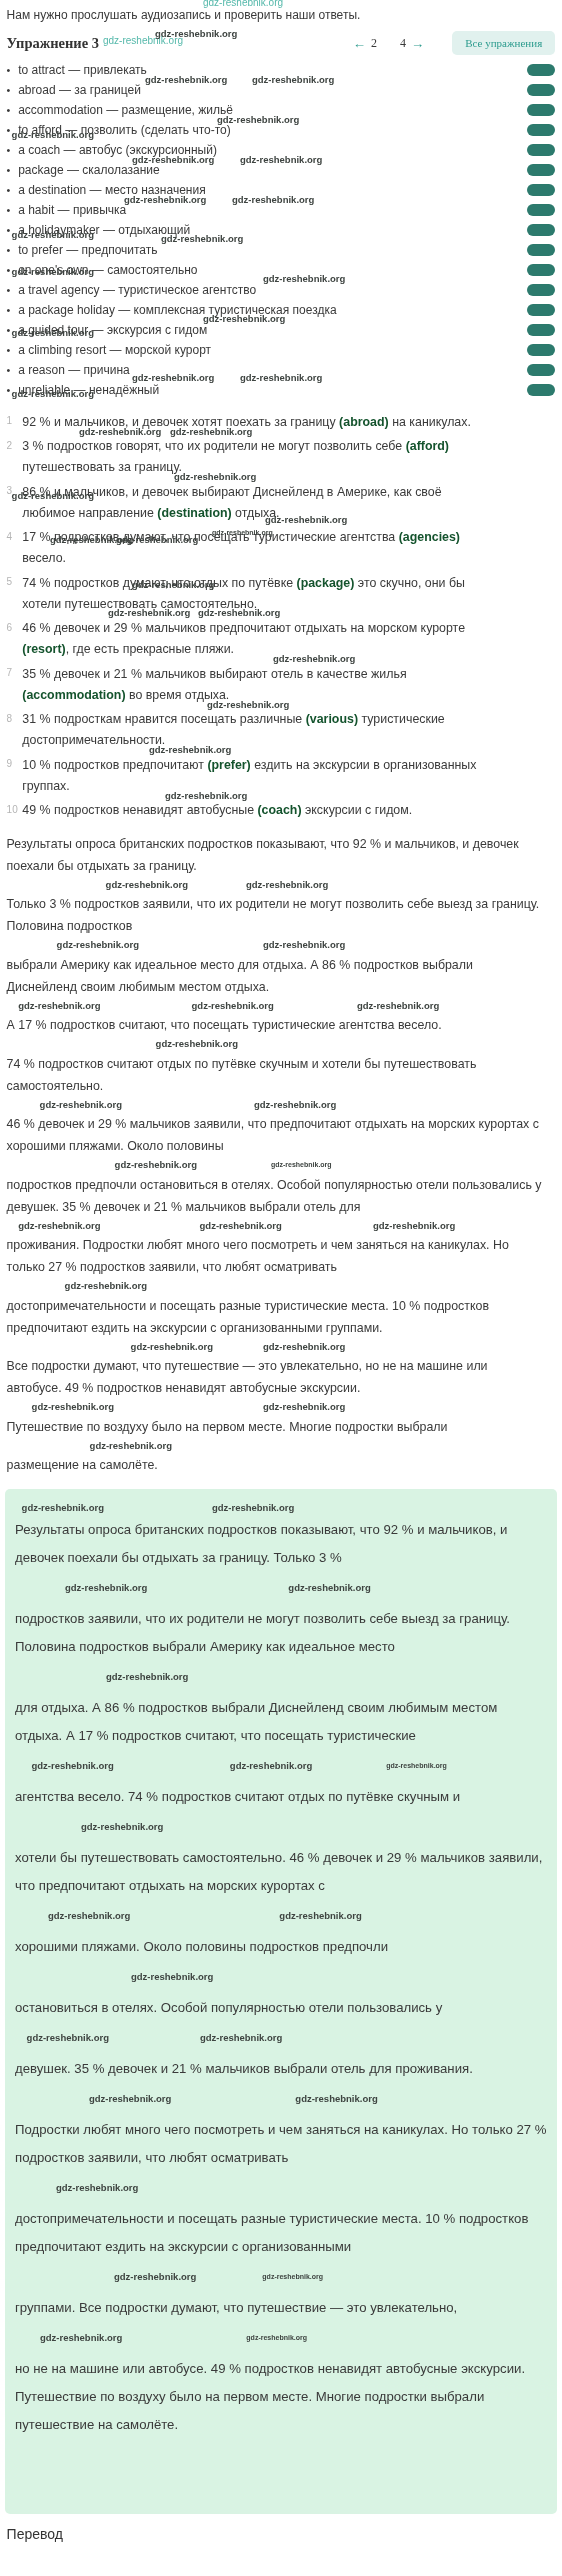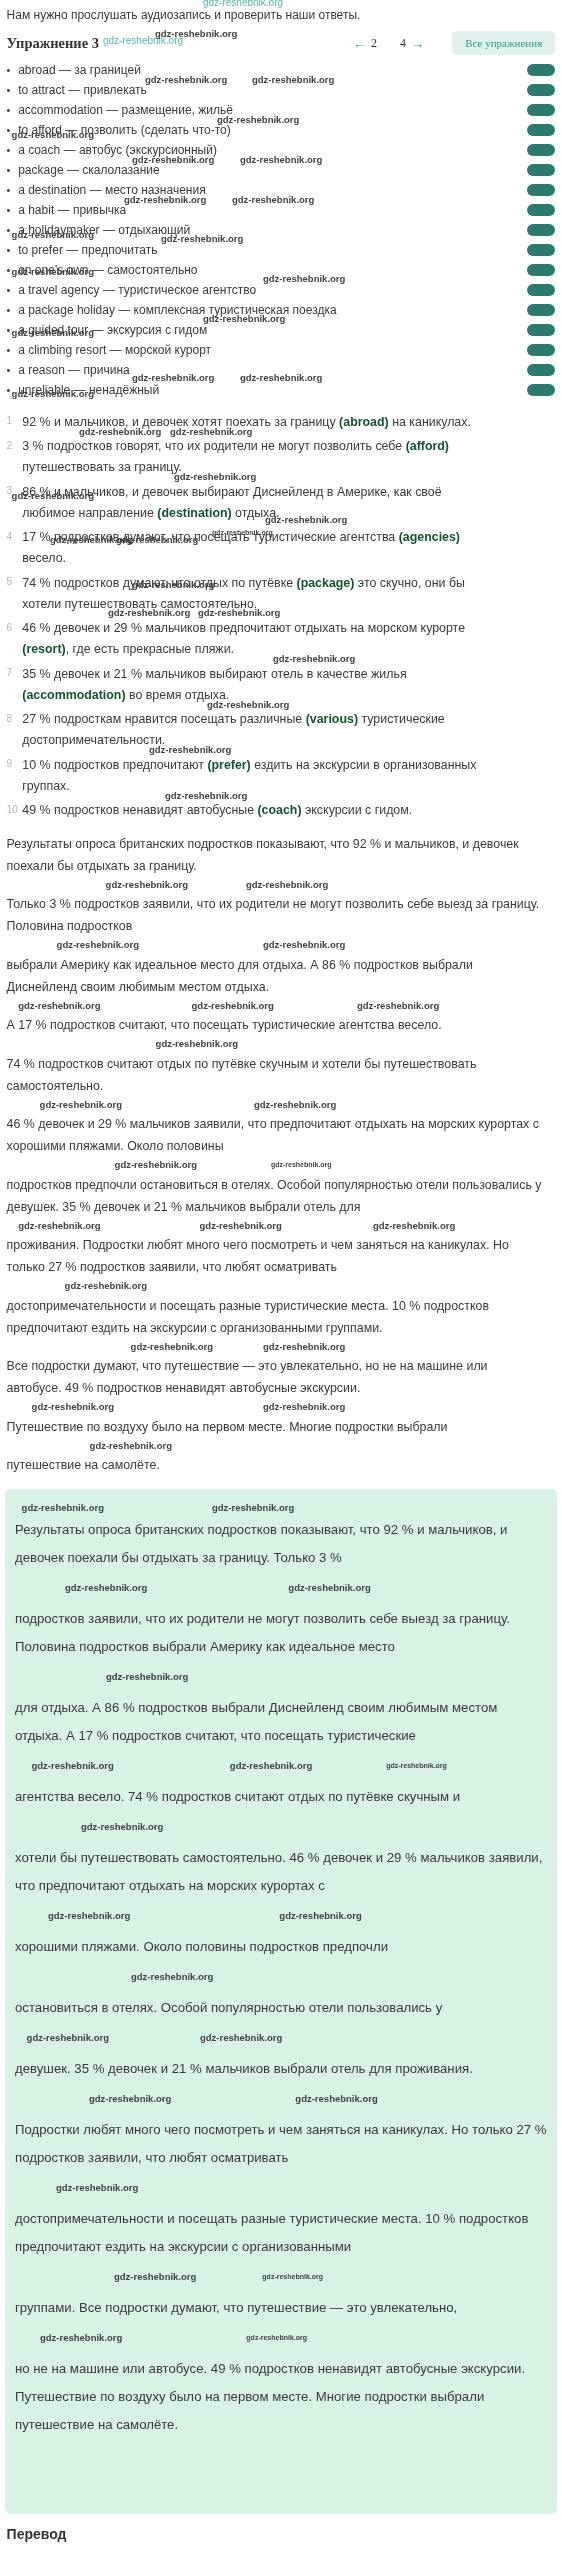--- a/index.html
+++ b/index.html
@@ -28,21 +28,21 @@
   .atext b{font-weight:700;color:#14532d;}
   .summary{margin:11.6px 6.6px 0;font-size:12.4px;line-height:22px;max-width:536px;}
   .wm-row{display:flex;align-items:center;height:16.5px;}
   .translation{margin:13.2px 5px 0;background:#d9f3e3;border-radius:5px;padding:10px;
                font-size:13.2px;line-height:28px;min-height:1025px;box-sizing:border-box;}
   .translation .wm-row{height:33px;}
   .wm{font-size:9.5px;font-weight:700;color:#3e4441;white-space:nowrap;}
   .wm.teal{color:#54b8aa;font-weight:400;font-size:10px;}
   .wm.small{font-size:7px;}
   .wm.abs{position:absolute;pointer-events:none;z-index:5;}
-  .footer-heading{margin:11.6px 6.6px 0;font-size:14px;font-weight:700;color:#333;}
+  .footer-heading{margin:11.6px 6.6px 0;font-size:14px;font-weight:400;color:#333;}
 </style>
 </head>
 <body>
 
 <div class="page">
 
   <div class="intro">Нам нужно прослушать аудиозапись и проверить наши ответы.</div>
 
   <div class="header-row">
     <h2 class="title">Упражнение 3</h2>
@@ -55,26 +55,26 @@
         <span>4</span>
         <span class="arrow">→</span>
       </a>
       <button class="all-btn">Все упражнения</button>
     </div>
   </div>
 
   <ul class="vocab">
     <li class="vitem">
         <span class="bullet"></span>
+        <span class="vtext">to attract — привлекать</span>
+        <span class="play"></span>
+      </li>
+    <li class="vitem">
+        <span class="bullet"></span>
         <span class="vtext">abroad — за границей</span>
-        <span class="play"></span>
-      </li>
-    <li class="vitem">
-        <span class="bullet"></span>
-        <span class="vtext">to attract — привлекать</span>
         <span class="play"></span>
       </li>
     <li class="vitem">
         <span class="bullet"></span>
         <span class="vtext">accommodation — размещение, жильё</span>
         <span class="play"></span>
       </li>
     <li class="vitem">
         <span class="bullet"></span>
         <span class="vtext">to afford — позволить (сделать что-то)</span>
@@ -171,21 +171,21 @@
     <li class="ans">
         <span class="anum">6</span>
         <p class="atext"><span>46 % девочек и 29 % мальчиков предпочитают отдыхать на морском курорте </span><b>(resort)</b><span>, где есть прекрасные пляжи.</span></p>
       </li>
     <li class="ans">
         <span class="anum">7</span>
         <p class="atext"><span>35 % девочек и 21 % мальчиков выбирают отель в качестве жилья </span><b>(accommodation)</b><span> во время отдыха.</span></p>
       </li>
     <li class="ans">
         <span class="anum">8</span>
-        <p class="atext"><span>27 % подросткам нравится посещать различные </span><b>(various)</b><span> туристические достопримечательности.</span></p>
+        <p class="atext"><span>31 % подросткам нравится посещать различные </span><b>(various)</b><span> туристические достопримечательности.</span></p>
       </li>
     <li class="ans">
         <span class="anum">9</span>
         <p class="atext"><span>10 % подростков предпочитают </span><b>(prefer)</b><span> ездить на экскурсии в организованных группах.</span></p>
       </li>
     <li class="ans">
         <span class="anum">10</span>
         <p class="atext"><span>49 % подростков ненавидят автобусные </span><b>(coach)</b><span> экскурсии с гидом.</span></p>
       </li>
   </ol>
@@ -238,21 +238,21 @@
       </div>
     <span>Все подростки думают, что путешествие — это увлекательно, но не на машине или автобусе. 49 % подростков ненавидят автобусные экскурсии.</span>
     <div class="wm-row">
         <span class="wm" style="margin-left:25px">gdz-reshebnik.org</span>
         <span class="wm" style="margin-left:149px">gdz-reshebnik.org</span>
       </div>
     <span>Путешествие по воздуху было на первом месте. Многие подростки выбрали</span>
     <div class="wm-row">
         <span class="wm" style="margin-left:83px">gdz-reshebnik.org</span>
       </div>
-    <span>путешествие на самолёте.</span>
+    <span>размещение на самолёте.</span>
   </div>
 
   <div class="translation">
     <div class="wm-row" style="height:16.5px">
         <span class="wm" style="margin-left:6.6px">gdz-reshebnik.org</span>
         <span class="wm" style="margin-left:108px">gdz-reshebnik.org</span>
       </div>
     <span>Результаты опроса британских подростков показывают, что 92 % и мальчиков, и девочек поехали бы отдыхать за границу. Только 3 %</span>
     <div class="wm-row">
         <span class="wm" style="margin-left:50px">gdz-reshebnik.org</span>

